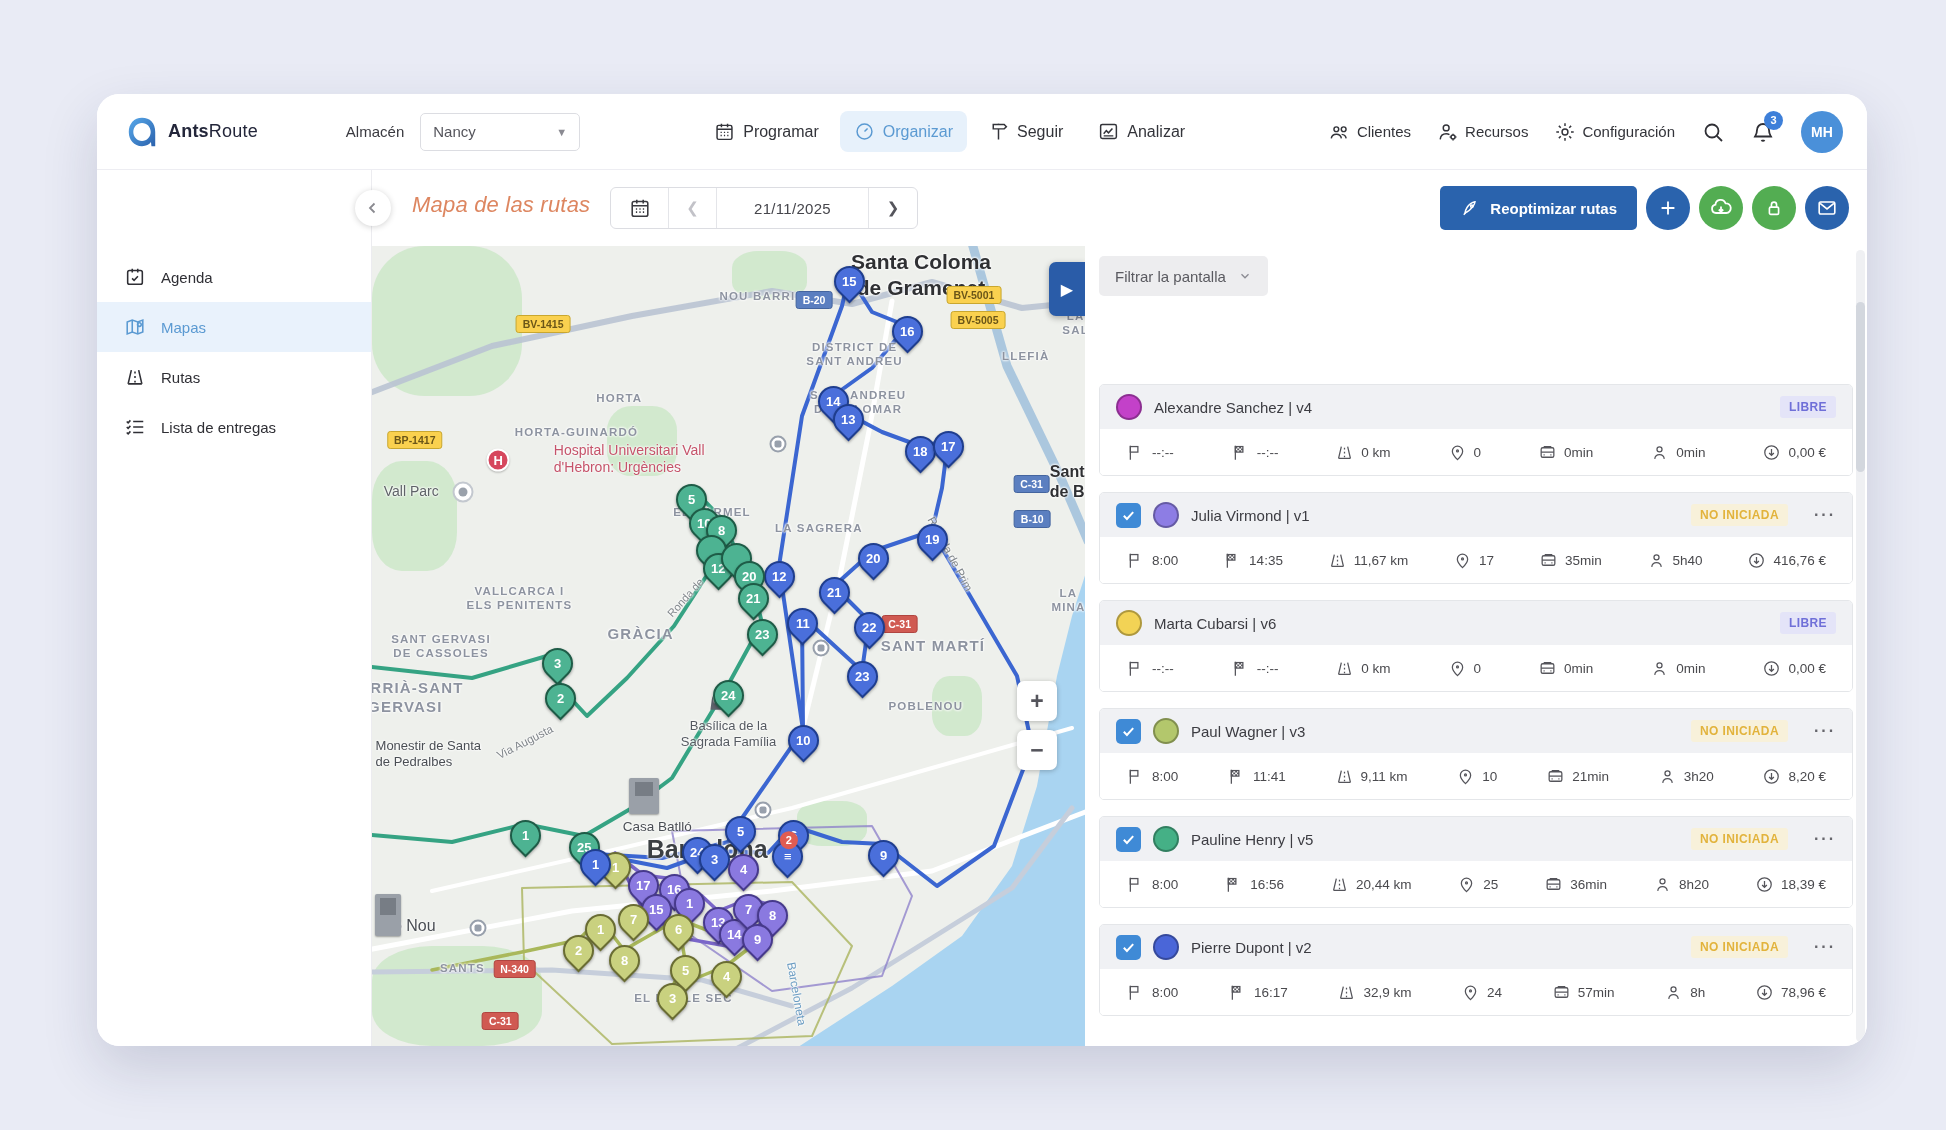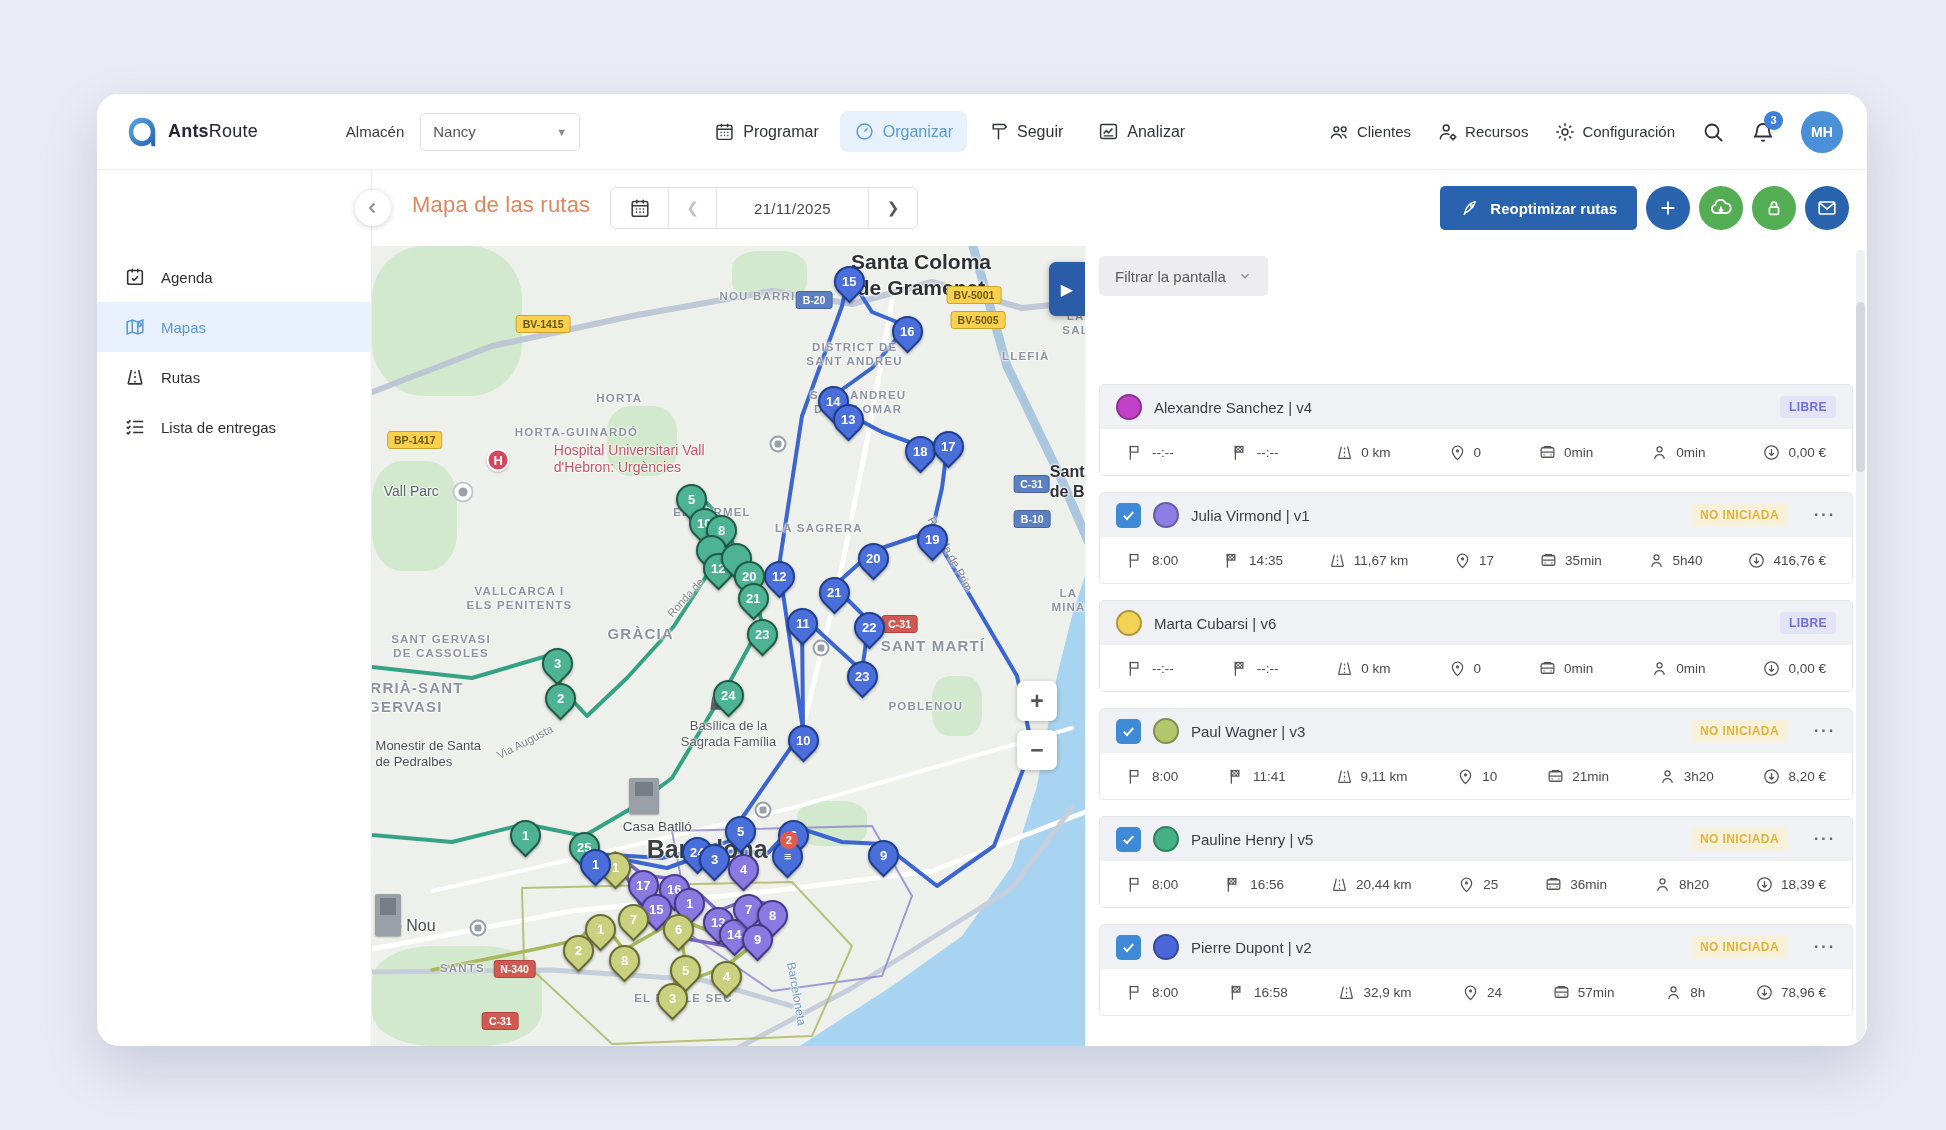--- a/index.html
+++ b/index.html
@@ -35,21 +35,21 @@
   #sidebar{position:absolute;left:0;top:76px;width:275px;height:876px;background:#fff;border-right:1px solid #ececf0;}
   .side-item{display:flex;align-items:center;gap:15px;height:50px;padding-left:27px;font-size:15px;color:#2f2f35;cursor:pointer;}
   .side-item svg{stroke:#2f2f35;}
   .side-item.active{background:#e9f2fc;color:#5b9ad2;}
   .side-item.active svg{stroke:#5b9ad2;}
   #side-list{margin-top:82px;}
 
   
   #toolbar{position:absolute;left:275px;top:76px;width:1495px;height:76px;background:#fff;}
   #back-btn{position:absolute;left:-17px;top:20px;width:36px;height:36px;border-radius:50%;background:#fff;box-shadow:0 1px 6px rgba(0,0,0,.18);display:flex;align-items:center;justify-content:center;cursor:pointer;z-index:5;}
-  #page-title{position:absolute;left:40px;top:22px;font-size:22px;color:#dd8660;letter-spacing:.2px;}
+  #page-title{position:absolute;left:40px;top:22px;font-size:22px;color:#dd8660;letter-spacing:.2px;font-style:italic;}
   #date-ctrl{position:absolute;left:238px;top:17px;height:42px;display:flex;border:1px solid #dcdde2;border-radius:6px;overflow:hidden;background:#fff;}
   #date-ctrl>div{display:flex;align-items:center;justify-content:center;border-right:1px solid #e4e5e9;cursor:pointer;}
   #date-ctrl>div:last-child{border-right:none;}
   .seg-cal{width:58px;}
   .seg-prev{width:48px;color:#c2c2c8;font-size:15px;}
   .seg-date{width:152px;font-size:15px;color:#46464c;letter-spacing:.3px;}
   .seg-next{width:48px;color:#55555c;font-size:15px;}
   #toolbar-actions{position:absolute;right:18px;top:16px;display:flex;align-items:center;gap:6px;}
   #reopt-btn{height:44px;background:#2a63ad;color:#fff;border-radius:5px;display:flex;align-items:center;gap:10px;padding:0 20px;font-size:15px;font-weight:bold;cursor:pointer;}
   .circle-btn{width:44px;height:44px;border-radius:50%;display:flex;align-items:center;justify-content:center;cursor:pointer;margin-left:3px;}
@@ -937,21 +937,21 @@
                 <rect x="5.5" y="4.5" width="9.5" height="7"></rect>
               </svg>
         <span class="v">8:00</span>
             </span>
       <span class="stat">
         <svg width="19" height="19" viewBox="0 0 24 24" fill="none" stroke-width="1.6">
                 <path d="M5.5 21V3.5"></path>
                 <rect x="5.5" y="4.5" width="9.5" height="7"></rect>
                 <path d="M5.5 4.5h2.4v2.3H5.5zM10.3 4.5h2.4v2.3h-2.4zM7.9 6.8h2.4v2.3H7.9zM12.7 6.8H15v2.3h-2.3zM5.5 9.1h2.4v2.3H5.5zM10.3 9.1h2.4v2.3h-2.4z" fill="#55555b" stroke="none"></path>
               </svg>
-        <span class="v">16:58</span>
+        <span class="v">16:17</span>
             </span>
       <span class="stat">
         <svg width="19" height="19" viewBox="0 0 24 24" fill="none" stroke-width="1.6">
                 <path d="M8 4.5L4.5 19.5M16 4.5l3.5 15M4.5 19.5h15"></path>
                 <path d="M12 6v2.2M12 11v2.2M12 16v2"></path>
               </svg>
         <span class="v">32,9 km</span>
             </span>
       <span class="stat">
         <svg width="19" height="19" viewBox="0 0 24 24" fill="none" stroke-width="1.6">

